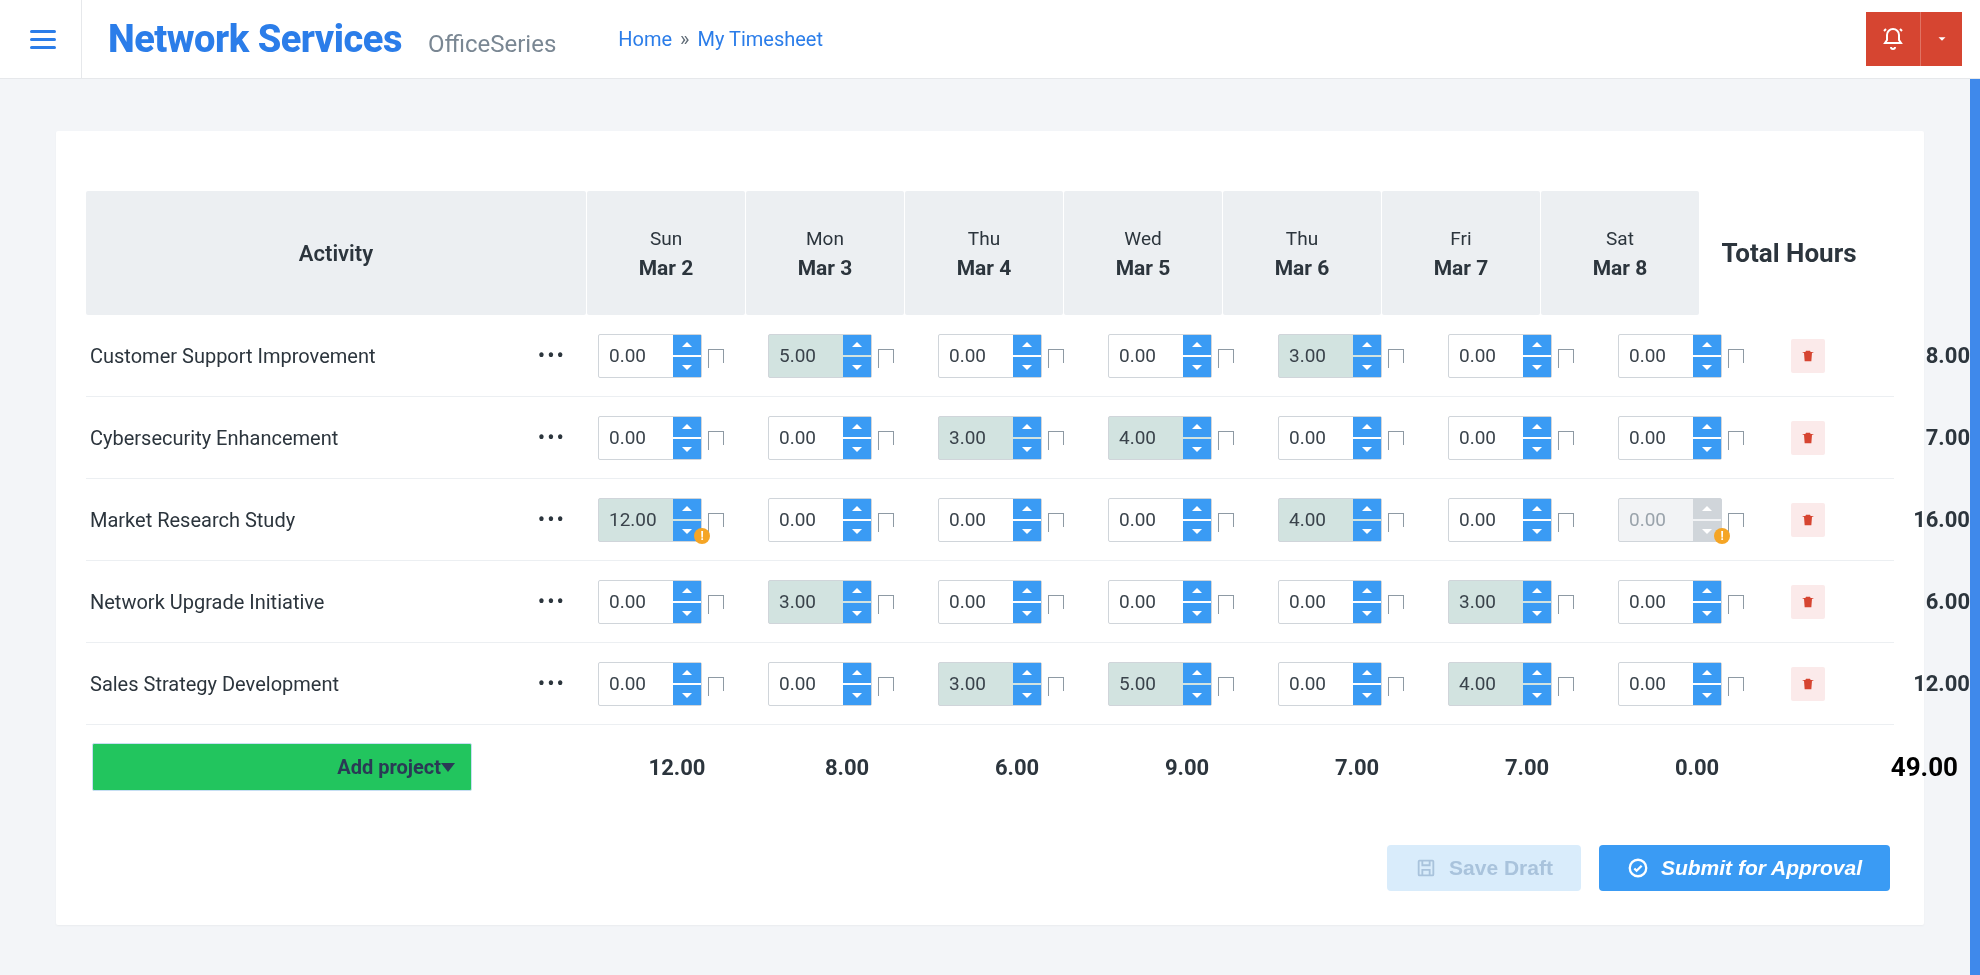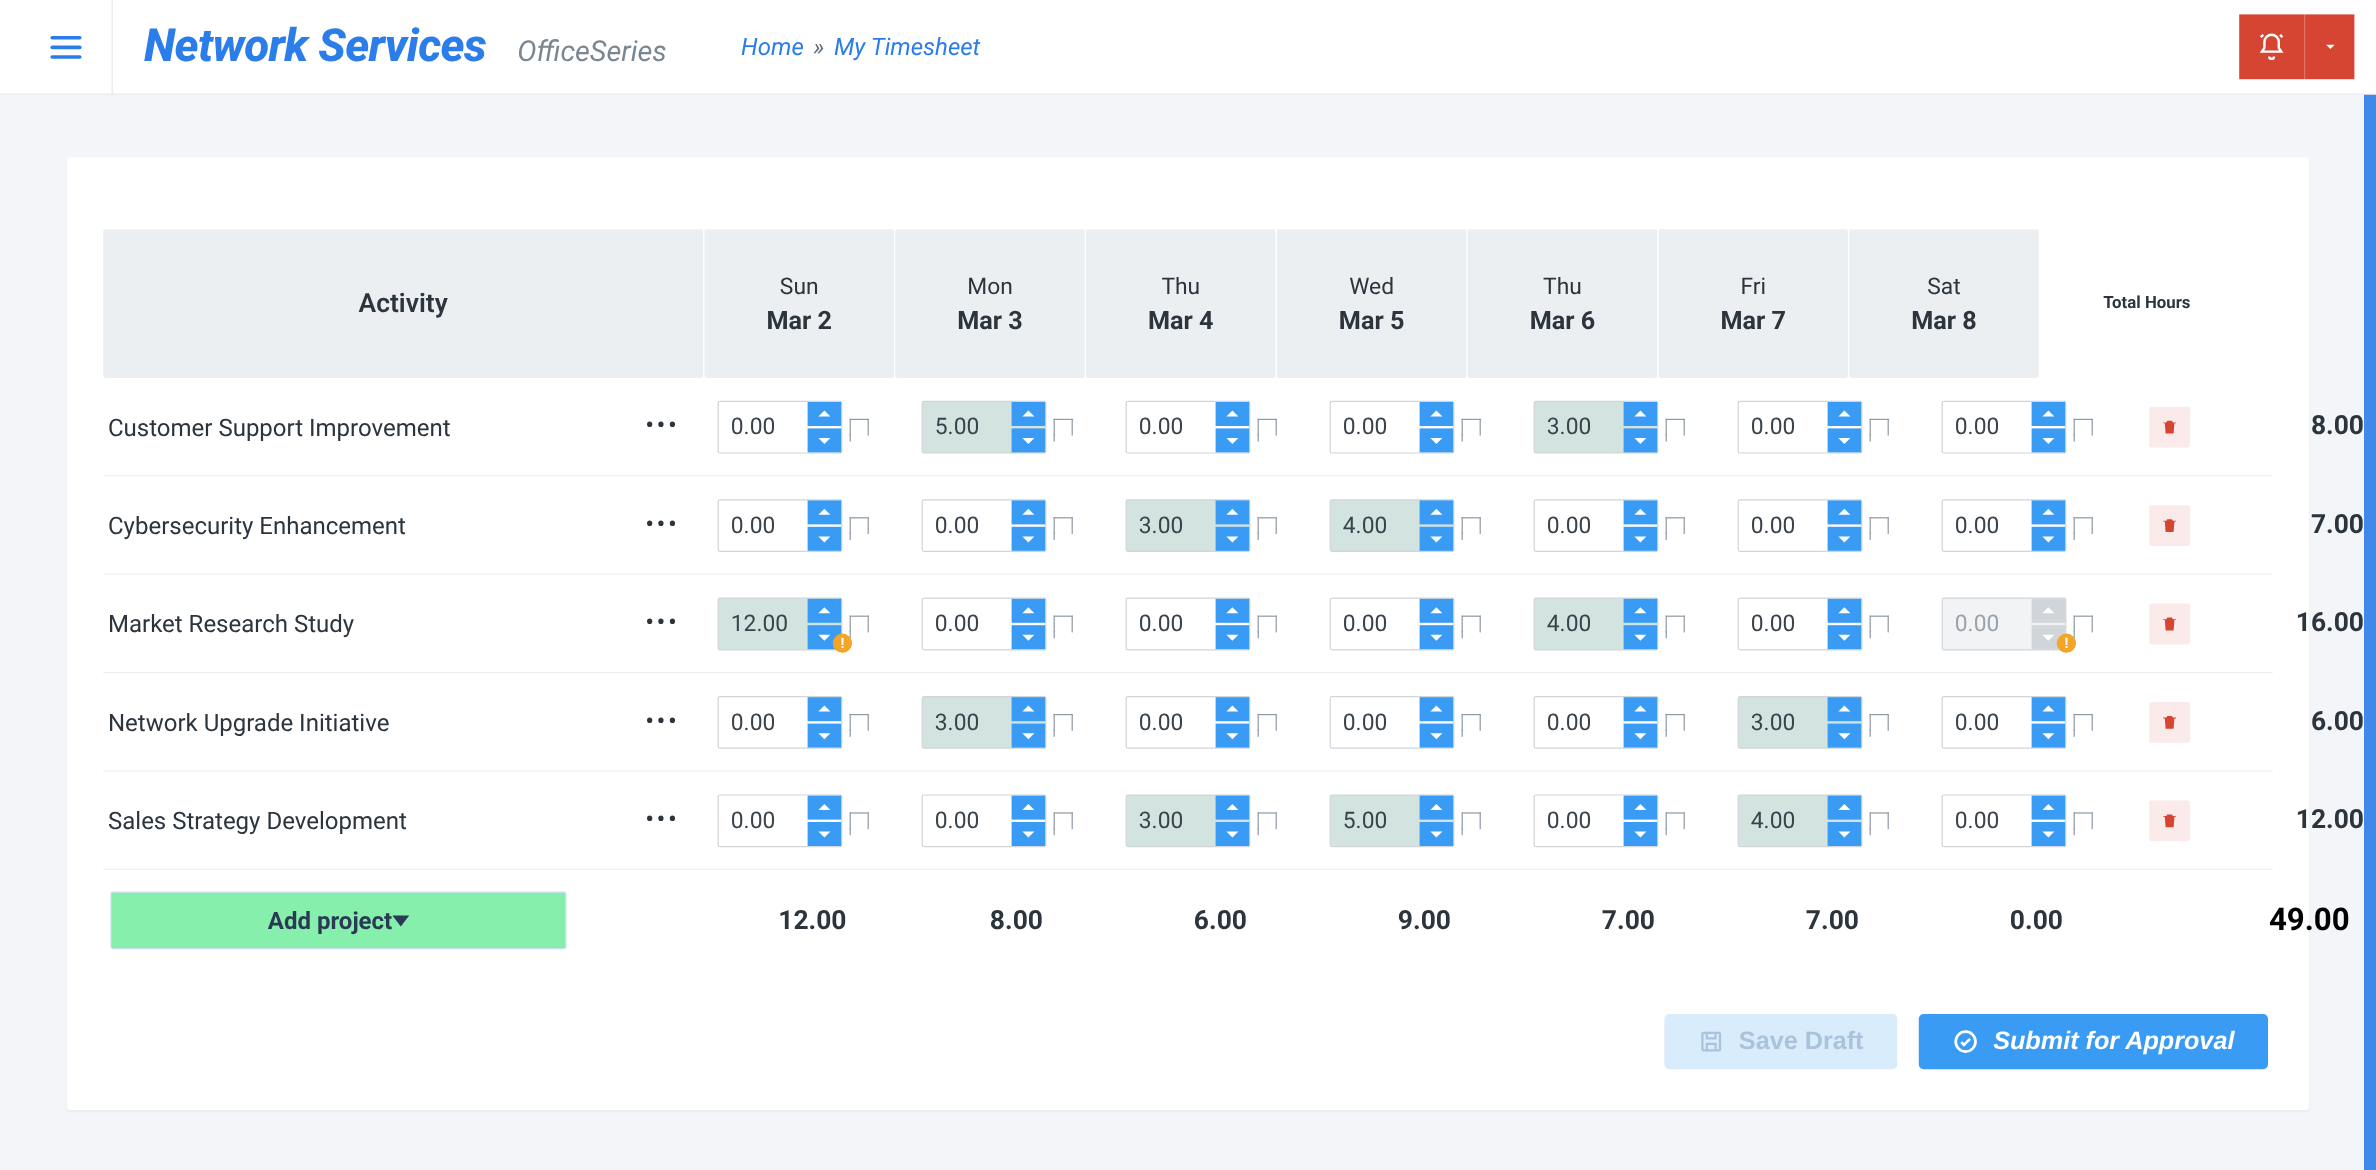--- a/index.html
+++ b/index.html
@@ -1,18 +1,18 @@
 <!DOCTYPE html>
 <html><head>
 <meta charset="utf-8">
 <style>
   * { box-sizing: border-box; margin: 0; padding: 0; }
   body { font-family: -apple-system, BlinkMacSystemFont, "Segoe UI", Roboto, sans-serif; background: #f3f5f8; width: 1980px; height: 975px; overflow: hidden; font-size: 17px; }
 
-  .topbar { height: 79px; background: #fff; border-bottom: 1px solid #e6e8eb; display: flex; align-items: center; padding: 0 18px 0 16px; position: relative; font-style: italic; }
+  .topbar { height: 79px; background: #fff; border-bottom: 1px solid #e6e8eb; display: flex; align-items: center; padding: 0 18px 0 4px; position: relative; }
   .menu-btn { width: 78px; height: 79px; border-right: 1px solid #e6e8eb; display: flex; align-items: center; justify-content: center; cursor: pointer; }
   .hamburger-line { width: 26px; height: 3px; background: #2b7de9; border-radius: 2px; }
   .hamburger { display: flex; flex-direction: column; gap: 5px; }
   .brand { margin-left: 26px; display: flex; align-items: baseline; gap: 26px; }
   .brand-main { font-size: 38px; font-weight: 800; color: #2b7de9; letter-spacing: -0.5px; }
   .brand-sub { font-size: 24px; color: #7a8793; font-weight: 400; }
   .breadcrumb { margin-left: 62px; display: flex; align-items: flex-start; gap: 8px; font-size: 20px; color: #5f6b76; }
   .breadcrumb a { color: #2b7de9; text-decoration: none; }
   .breadcrumb .sep { color: #5f6b76; }
   .notif-group { margin-left: auto; display: flex; }
@@ -20,21 +20,21 @@
   .notif-btn.caret-btn { width: 42px; border-left:1px solid rgba(255,255,255,.25);}
   .right-scrollbar { position: absolute; right:0; top:79px; bottom:0; width:10px; background:#2b7de9; opacity:.9;}
 
   .card { margin: 52px 56px; background: #fff; border-radius: 2px; box-shadow: 0 1px 2px rgba(0,0,0,.04); padding: 60px 30px 34px 30px; }
 
   .grid-header { display: grid; grid-template-columns: 500px repeat(7, 158px) 178px; gap: 1px; }
   .hcell { background: #eceff2; height: 124px; border-radius: 2px; display:flex; flex-direction:column; align-items:center; justify-content:center; color:#2c353d; }
   .hcell.activity-h { align-items:center; justify-content:center; font-weight:600; font-size:22px;}
   .hcell .dow { font-size:19px;text-align:center; }
   .hcell .date { font-weight:700; font-size:21px; margin-top:6px;}
-  .hcell.total-h { background:transparent; font-weight:700; font-size:14px;}
+  .hcell.total-h { background:transparent; font-weight:700; font-size:26px;}
 
   .body-row { display:grid; grid-template-columns: 500px repeat(7, 158px) 40px 138px; gap:12px; align-items:center; border-bottom:1px solid #eceff2; }
   .act-cell { display:flex; align-items:center; justify-content:space-between; padding: 22px 10px 22px 4px; }
   .act-name { font-size:20px; color:#2c353d;}
   .dots { font-size:22px; color:#2c353d; letter-spacing:2px; cursor:pointer; padding:6px 10px;}
   .hour-cell { display:flex; align-items:center; gap:6px; padding:10px 0; position:relative;}
   .input-wrap { display:flex; border:1px solid #d0d5da; border-radius:2px; height:44px; width:104px; background:#fff;}
   .input-wrap.filled { background:#d2e3e0; }
   .input-wrap.disabled { background:#f2f3f5;}
   .input-wrap input { border:none; outline:none; width:74px; padding:0 10px; font-size:19px; color:#3a434b; background:transparent; font-family:inherit;}
@@ -44,21 +44,21 @@
   .spin-btn + .spin-btn { margin-top:2px;}
   .spin-btn.disabled { background:#d0d5da;}
   .flag { width:16px; height:14px; border:1.5px solid #8e9aa4; border-bottom:none; position:relative; cursor:pointer;}
   .flag::after { content:""; position:absolute; left:-1.5px; top:12px; width:1.5px; height:6px; background:#8e9aa4;}
   .warn-badge { position:absolute; width:16px; height:16px; border-radius:50%; background:#f5a525; color:#fff; font-size:12px; font-weight:700; left:96px; top:40px; display:flex; align-items:center; justify-content:center; line-height:1;}
   .trash-cell { display:flex; align-items:center; justify-content:center; }
   .trash-btn { width:34px; height:34px; background:#fbeaea; border-radius:2px; display:flex; align-items:center; justify-content:center; cursor:pointer;}
   .row-total { text-align:right; font-weight:700; font-size:22px; color:#2c353d; padding-right:8px;}
 
   .totals-row { display:grid; grid-template-columns: 500px repeat(7, 158px) 178px; gap:12px; align-items:center; padding:18px 0 6px 0;}
-  .add-project { width:380px; height:48px; background:#86efac; border:1px solid #c7dff3; border-radius:2px; display:flex; align-items:center; justify-content:center; padding:0 16px; cursor:pointer; margin-left:6px;}
+  .add-project { width:380px; height:48px; background:#22c55e; border:1px solid #c7dff3; border-radius:2px; display:flex; align-items:center; justify-content:flex-end; padding:0 16px; cursor:pointer; margin-left:6px;}
   .add-project span { color:#2a3a55; font-weight:700; font-size:20px;}
   .caret-down { width:0; height:0; border-left:7px solid transparent; border-right:7px solid transparent; border-top:9px solid #2a3a55;}
   .col-total { text-align:center; font-weight:700; font-size:22px; color:#2c353d;}
   .grand-total { text-align:right; font-weight:700; font-size:26px; color:#000000; padding-right:8px;}
 
   .actions { display:flex; justify-content:flex-end; gap:18px; margin-top:48px; padding-right:4px;}
   .btn { height:46px; padding:0 28px; border-radius:4px; font-size:21px; font-weight:700; display:flex; align-items:center; gap:12px; cursor:pointer; border:none;}
   .btn-save { background:#d9ecfb; color:#a9c3dc;}
   .btn-submit { background:#3a9bf4; color:#fff;font-style:italic;}
   .icon18 { width:22px; height:22px; }

